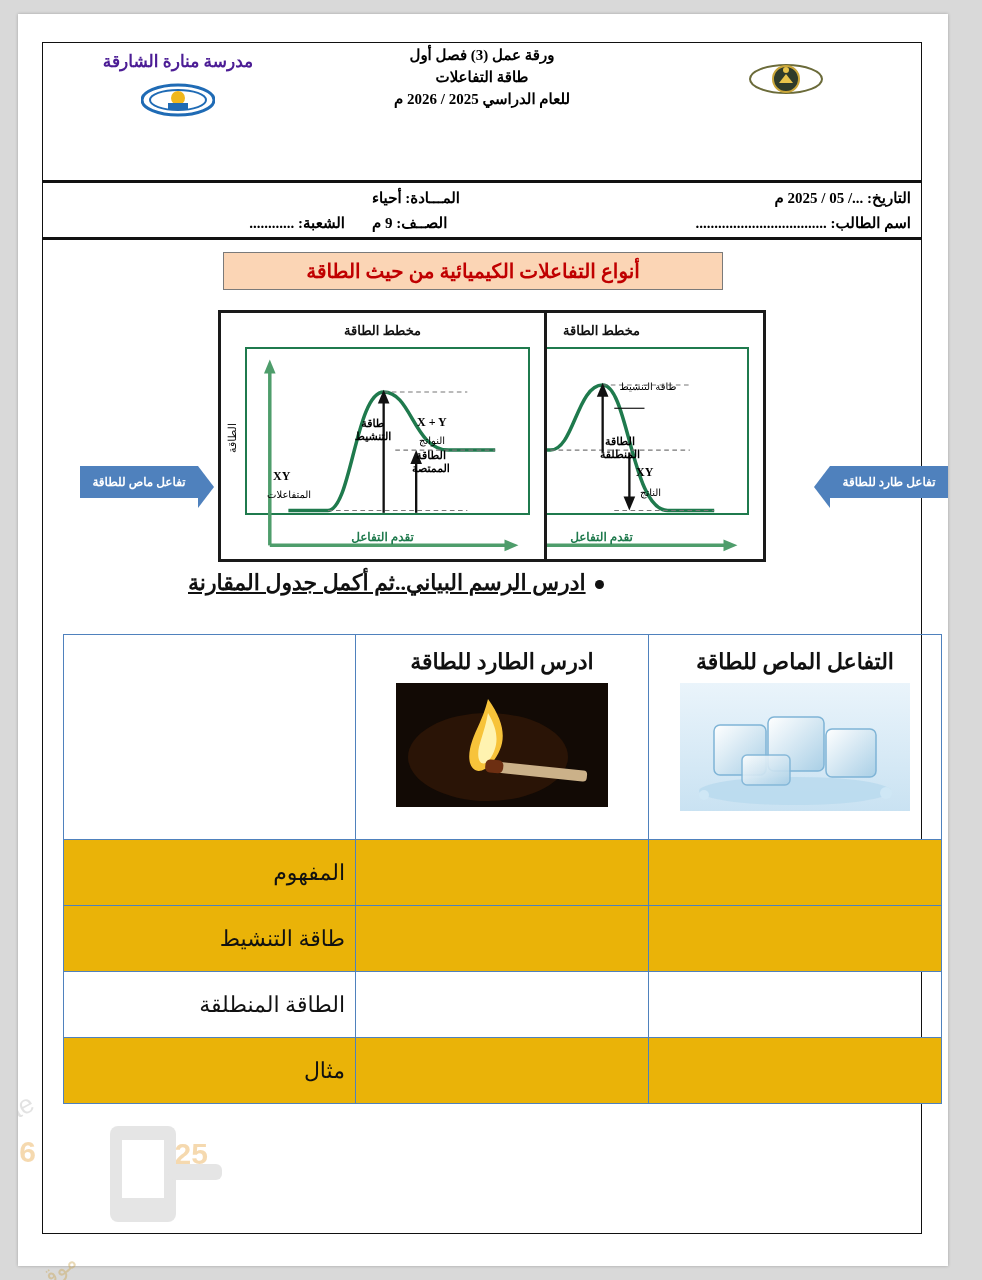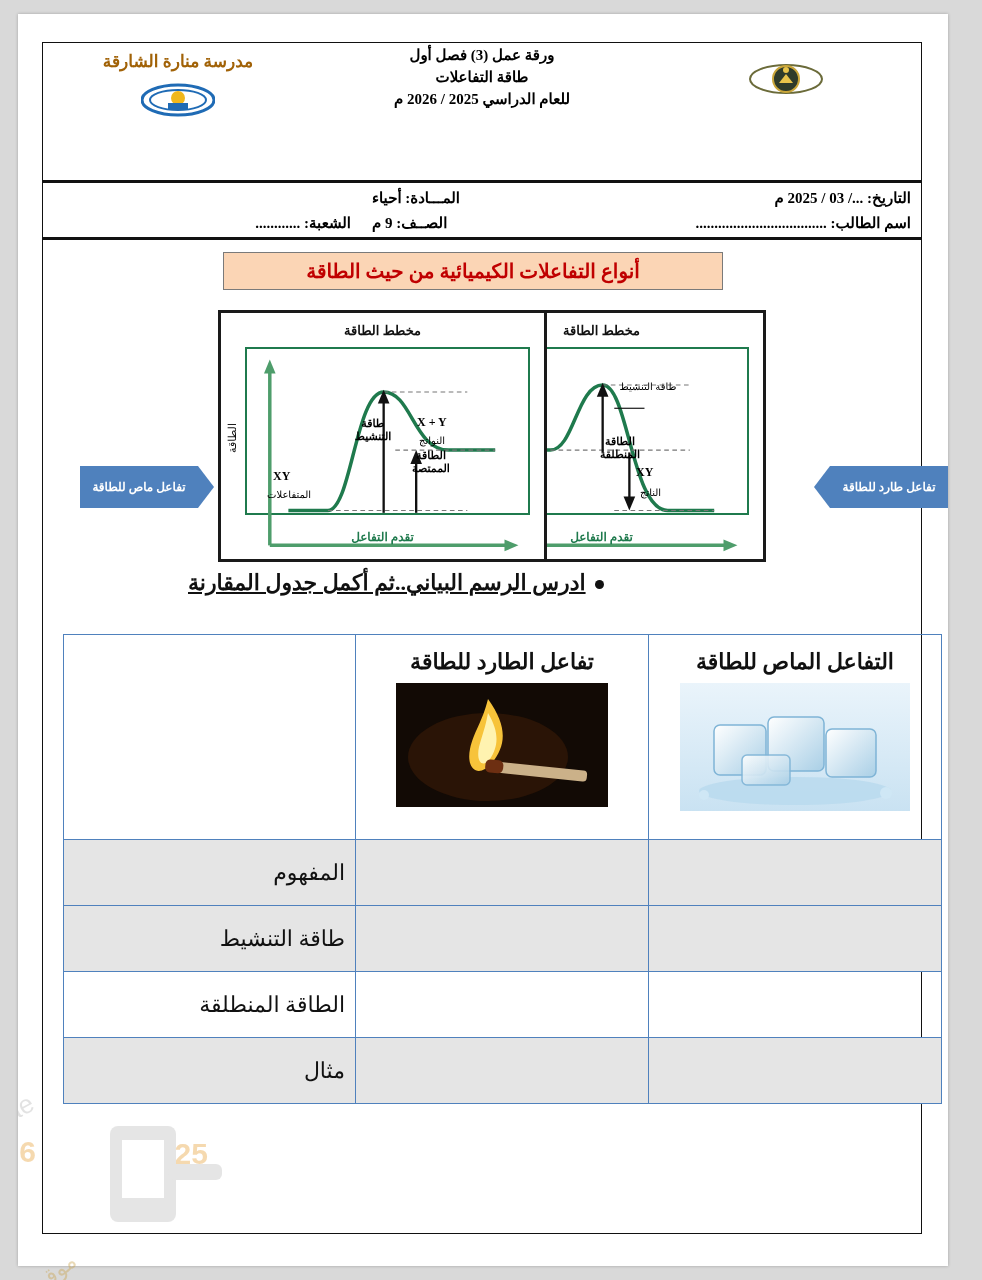--- a/index.html
+++ b/index.html
@@ -39,21 +39,21 @@
   }
   .hdr-right {
     position: absolute; right: 10px; top: 8px;
     width: 250px; text-align: center;
   }
   .hdr-left {
     position: absolute; left: 10px; top: 8px;
     width: 250px; text-align: center;
   }
   .school-name {
-    font-weight: bold; font-size: 17px; color: #a16207;
+    font-weight: bold; font-size: 17px; color: #4c1d95;
     font-family: "Liberation Serif", serif;
   }
   .logo {
     margin: 6px auto 0;
     width: 74px; height: 44px;
     display: block;
   }
   .hdr-center {
     position: absolute;
     left: 50%; top: 2px; transform: translateX(-50%);
@@ -70,21 +70,21 @@
     left: 25px;
     width: 878px;
     font-weight: bold;
     font-size: 15px;
     color: #000;
   }
   .info-line1 { top: 175px; height: 24px; }
   .info-line2 { top: 200px; height: 26px; border-bottom: 3px solid #111; }
   .cellR { position: absolute; right: 10px; width: 300px; text-align: right; }
   .cellC { position: absolute; left: 50%; transform: translateX(-50%); width: 220px; text-align: left;}
-  .cellL { position: absolute; left: 8px; width: 300px; text-align: right; }
+  .cellL { position: absolute; left: 2px; width: 300px; text-align: right; }
 
   
   .banner {
     position: absolute;
     left: 205px; top: 238px;
     width: 500px; height: 38px;
     background: #fbd5b5;
     border: 1px solid #7a7a7a;
     color: #c00000;
     font-weight: bold;
@@ -121,21 +121,21 @@
   }
   .dg-xlabel {
     position: absolute;
     left: 0; right: 0; bottom: 14px;
     text-align: center; font-size: 12px; color: #1f7a4d; font-weight: bold;
   }
   .dg-svg { position: absolute; inset: 0; }
   .side-arrow {
     position: absolute;
     top: 452px;
-    height: 42px;
+    height: 32px;
     background: #4f81bd;
     color: #fff;
     font-weight: bold;
     font-size: 12px;
     display: flex; align-items: center; justify-content: center;
     padding: 0 0;
   }
   .arrow-right {
     right: 0; width: 118px;
   }
@@ -195,21 +195,21 @@
     text-align: center;
     vertical-align: top;
     padding-top: 14px;
   }
   .head-label {
     font-weight: bold;
     font-size: 22px;
     display: block;
     margin-bottom: 8px;
   }
-  .shaded { background: #e5e5e5; }
+  .shaded { background: #eab308; }
   .rowlabel { text-align: right; }
   .img-holder {
     width: 212px; height: 124px;
     margin: 0 auto;
     display: block;
     border: 0;
   }
   .img-ice  { width: 230px; height: 128px; }
   .img-fire { width: 212px; height: 124px; }
 
@@ -252,21 +252,21 @@
         <svg class="logo" viewBox="0 0 74 44">
           <ellipse cx="37" cy="22" rx="36" ry="15" fill="none" stroke="#1f6bb5" stroke-width="3"></ellipse>
           <ellipse cx="37" cy="22" rx="28" ry="10" fill="#fff" stroke="#1f6bb5" stroke-width="2"></ellipse>
           <circle cx="37" cy="20" r="7" fill="#f0b71c"></circle>
           <rect x="27" y="25" width="20" height="6" fill="#1f6bb5"></rect>
         </svg>
       </div>
     </div>
 
     <div class="inforow info-line1">
-      <span class="cellR">التاريخ: .../ 03 / 2025  م</span>
+      <span class="cellR">التاريخ: .../ 05 / 2025  م</span>
       <span class="cellC">المـــادة: أحياء</span>
     </div>
     <div class="inforow info-line2">
       <span class="cellR">اسم الطالب: ...................................</span>
       <span class="cellC">الصــف: 9 م</span>
       <span class="cellL">الشعبة: ............</span>
     </div>
 
     <div class="banner">أنواع التفاعلات الكيميائية من حيث الطاقة</div>
 
@@ -369,21 +369,21 @@
                 <rect x="34" y="42" width="52" height="50" rx="6" fill="url(#cube)"></rect>
                 <rect x="88" y="34" width="56" height="54" rx="6" fill="url(#cube)"></rect>
                 <rect x="146" y="46" width="50" height="48" rx="6" fill="url(#cube)"></rect>
                 <rect x="62" y="72" width="48" height="30" rx="5" fill="url(#cube)" opacity=".9"></rect>
               </g>
               <circle cx="24" cy="112" r="5" fill="#cfe7f5"></circle>
               <circle cx="206" cy="110" r="6" fill="#cfe7f5"></circle>
             </svg>
           </td>
           <td>
-            <span class="head-label">تفاعل الطارد للطاقة</span>
+            <span class="head-label">ادرس الطارد للطاقة</span>
             <svg class="img-holder img-fire" viewBox="0 0 212 124">
               <rect width="212" height="124" fill="#120a05"></rect>
               <ellipse cx="92" cy="74" rx="80" ry="44" fill="#2a1406"></ellipse>
               <path d="M92 16 C112 44 110 62 96 80 C82 96 70 86 74 66 C78 48 86 40 92 16 Z" fill="#f7c33a"></path>
               <path d="M92 30 C104 50 102 64 94 76 C86 86 80 78 83 64 C86 52 89 46 92 30 Z" fill="#fff3b0"></path>
               <rect x="96" y="78" width="96" height="11" rx="4" transform="rotate(6 96 78)" fill="#cbb189"></rect>
               <rect x="90" y="76" width="18" height="13" rx="5" transform="rotate(6 90 76)" fill="#6d2f12"></rect>
             </svg>
           </td>
           <td></td>

